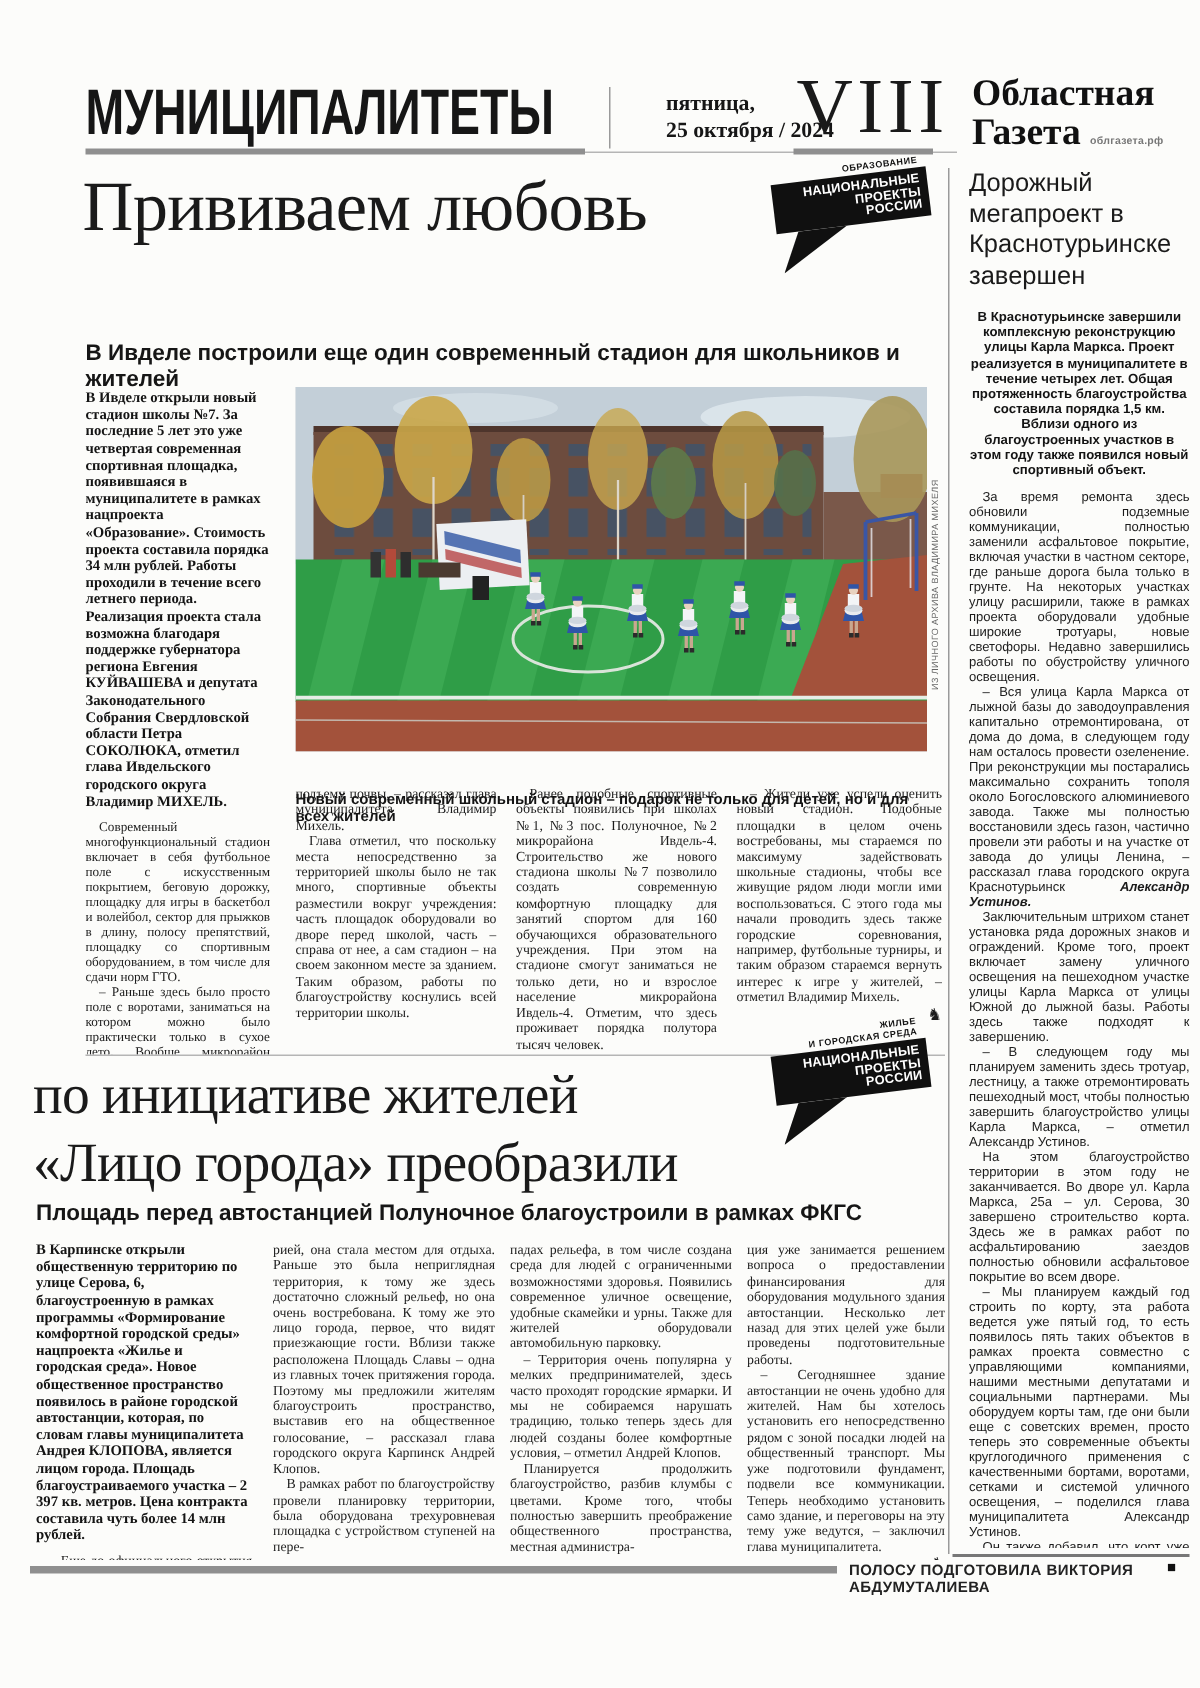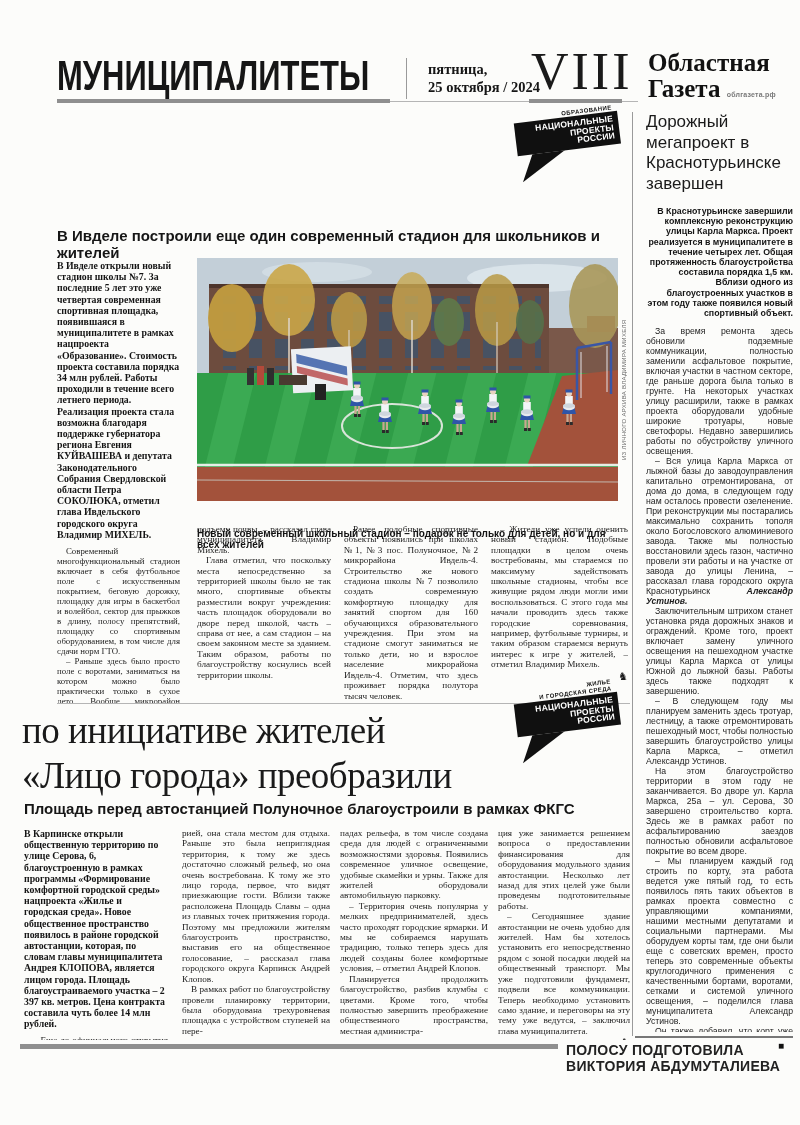--- a/index.html
+++ b/index.html
@@ -7,21 +7,21 @@
         font-family:"Liberation Serif",serif;color:#1b1b1b;}
   .abs{position:absolute;}
 
   
   .section-title{left:57px;top:54px;font-family:"Liberation Sans",sans-serif;
      font-weight:bold;font-size:43px;line-height:43px;transform:scaleX(.72);
      transform-origin:left top;white-space:nowrap;color:#161616;}
   .bar{background:#8f8f8f;}
   .thin-rule{background:#b5b5b5;}
   .vline{background:#9a9a9a;width:1px;}
-  .date-block{left:428px;top:60px;font-weight:bold;font-size:14.5px;line-height:18px;color:#161616;}
+  .date-block{left:444px;top:60px;font-weight:bold;font-size:14.5px;line-height:18px;color:#161616;}
   .page-num{left:531px;top:46px;font-size:52px;line-height:52px;letter-spacing:3px;color:#1a1a1a;}
   .masthead{left:648px;top:50px;font-weight:bold;font-size:25px;line-height:26px;color:#111;}
   .masthead .site{font-size:7px;font-weight:bold;color:#777;letter-spacing:.2px;font-family:"Liberation Sans",sans-serif;}
 
   
   .h1a{left:55px;top:110px;font-size:47px;line-height:56px;letter-spacing:-.5px;color:#1a1a1a;}
   .h2a{left:22px;top:708px;font-size:37px;line-height:45px;letter-spacing:-.5px;color:#1a1a1a;}
   .subhead{font-family:"Liberation Sans",sans-serif;font-weight:bold;font-size:15px;color:#161616;}
 
   
@@ -45,25 +45,25 @@
   .photo{left:197px;top:258px;width:421px;height:243px;background:#cfd6da;}
   .photo-credit{left:621px;top:295px;height:165px;writing-mode:vertical-rl;transform:rotate(180deg);
      font-family:"Liberation Sans",sans-serif;font-size:6px;letter-spacing:.3px;color:#666;}
   .caption{left:197px;top:484px;width:430px;font-family:"Liberation Sans",sans-serif;
      font-weight:bold;font-size:10px;color:#141414;margin-top:44px;}
 
   
   .sidebar{left:646px;top:112px;width:147px;height:920px;overflow:hidden;
      font-family:"Liberation Sans",sans-serif;}
   .sb-title{font-size:17px;line-height:20.5px;color:#1a1a1a;margin:0 0 12px 0;font-weight:normal;}
-  .sb-lead{font-weight:bold;font-size:8.8px;line-height:10.2px;text-align:right;color:#141414;margin:0 0 8px 0;}
+  .sb-lead{font-weight:bold;font-size:8.8px;line-height:10.2px;text-align:center;color:#141414;margin:0 0 8px 0;}
   .sb-p{font-size:8.7px;line-height:10px;text-align:justify;margin:0;color:#1c1c1c;text-indent:9px;}
 
   
-  .footer-credit{font-family:"Liberation Sans",sans-serif;font-weight:bold;font-size:14px;
+  .footer-credit{font-family:"Liberation Sans",sans-serif;font-weight:bold;font-size:10px;
      letter-spacing:.3px;color:#222;}
 </style>
 </head>
 <body>
 
 <div class="page">
 
   <div class="abs section-title">МУНИЦИПАЛИТЕТЫ</div>
   <div class="abs bar" style="left:57px;top:99px;width:333px;height:4px;"></div>
   <div class="abs thin-rule" style="left:390px;top:101px;width:248px;height:1px;"></div>
@@ -74,20 +74,21 @@
   </div>
   <div class="abs page-num">VIII</div>
   <div class="abs bar" style="left:529px;top:99px;width:93px;height:4px;"></div>
   <div class="abs masthead">
     <div>Областная</div>
     <div><span>Газета</span>
       <span class="site">облгазета.рф</span></div>
   </div>
 
   <div class="abs h1a">
+    <div>Прививаем любовь</div>
   </div>
 
   <div class="abs np-badge" style="left:521px;top:116px;">
     <div class="np-rot">
       <div class="np-top">ОБРАЗОВАНИЕ</div>
       <div class="np-band">
         <div>НАЦИОНАЛЬНЫЕ</div>
         <div>ПРОЕКТЫ</div>
         <div>РОССИИ</div>
       </div>

